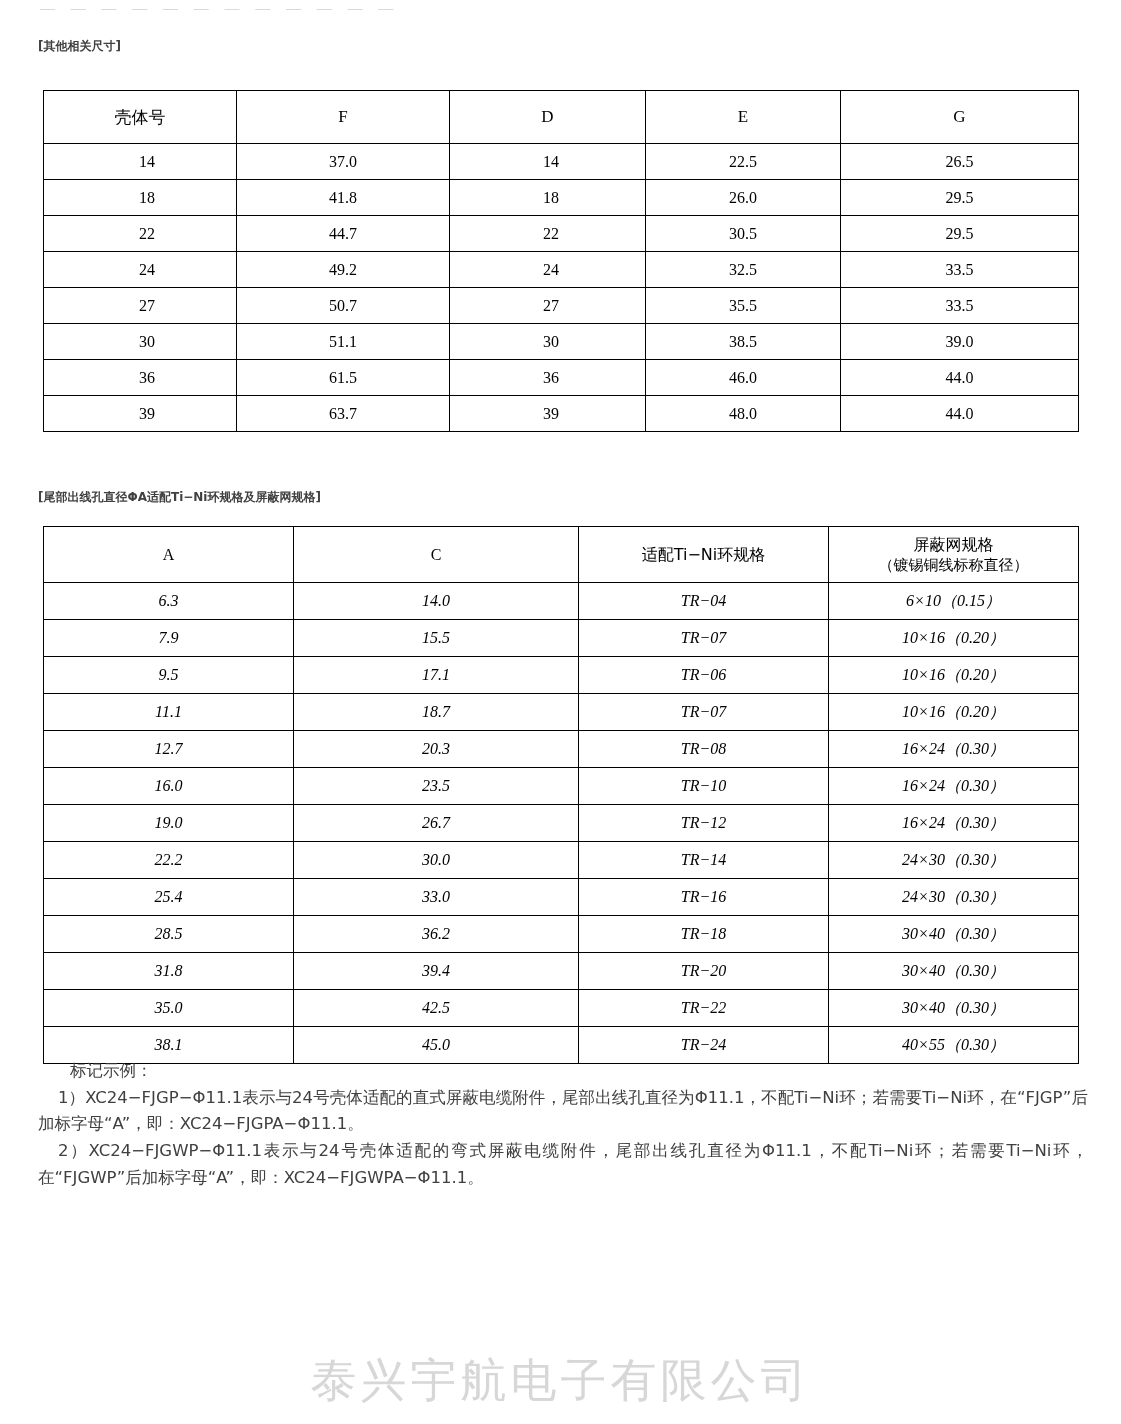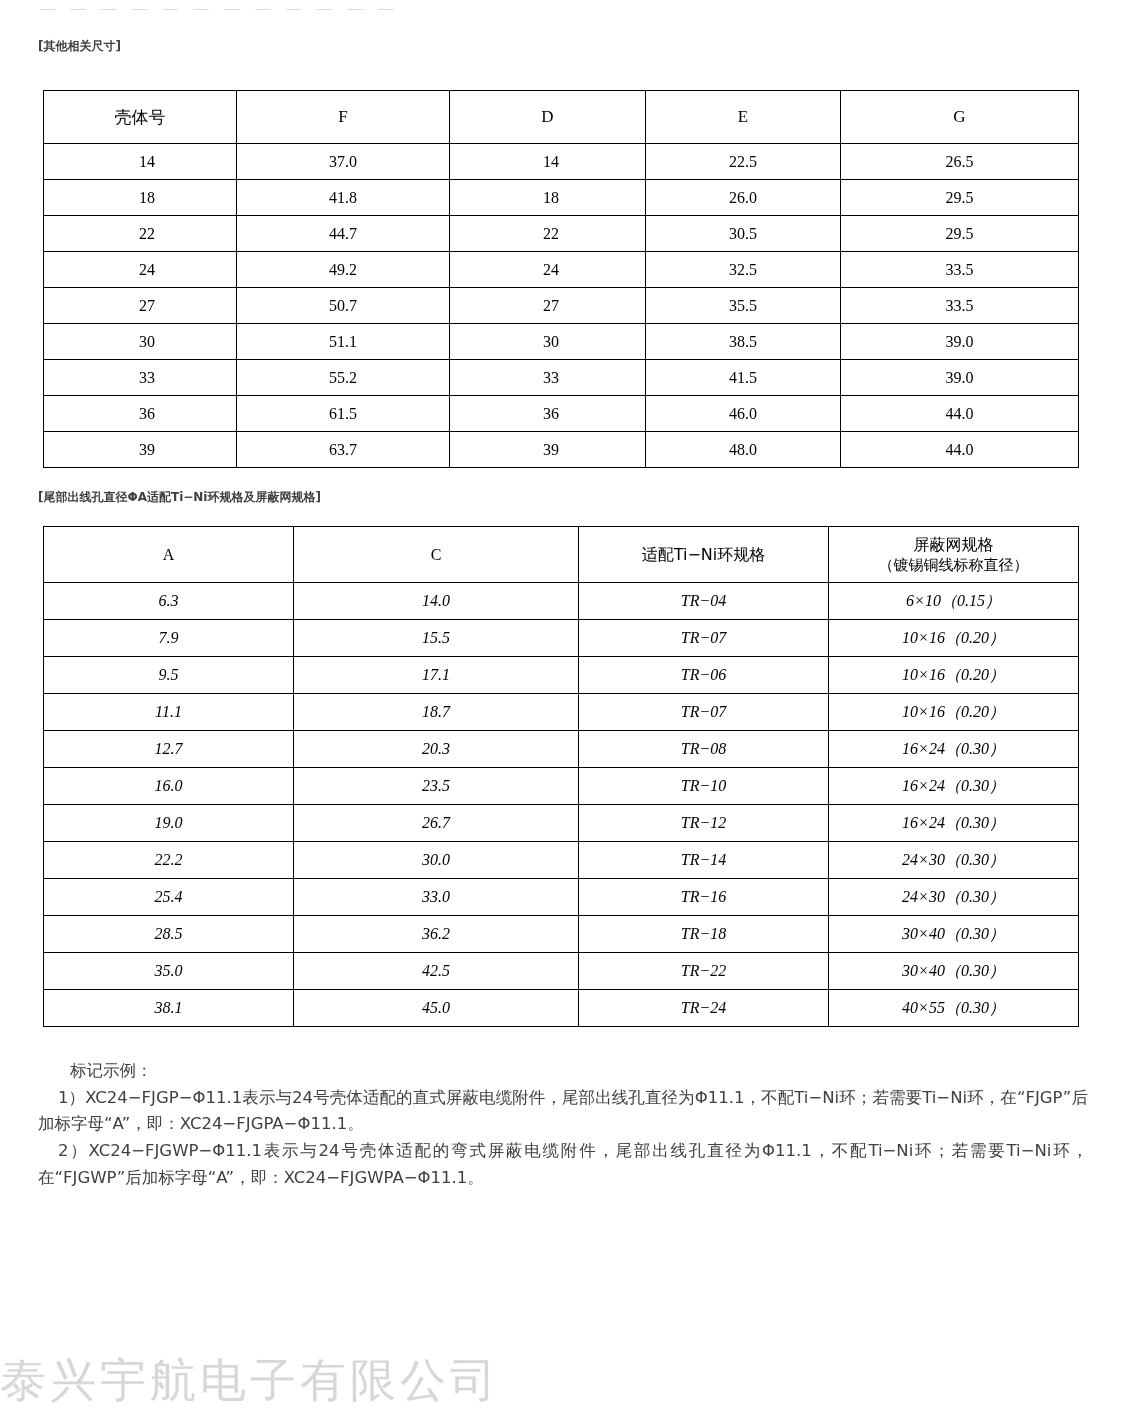--- a/index.html
+++ b/index.html
@@ -132,21 +132,21 @@
     letter-spacing: 12px;
     z-index: 0;
     pointer-events: none;
     white-space: nowrap;
   }
   .wm-bottom {
     position: absolute;
     left: 0;
     right: 0;
     bottom: 12px;
-    text-align: left;
+    text-align: center;
     font-family: "DejaVu Sans", "Liberation Sans", sans-serif;
     font-size: 46px;
     color: #d7d7d7;
     letter-spacing: 4px;
     white-space: nowrap;
   }
   table.doc { z-index: 2; }
   .section-title, .notes { z-index: 3; }
 </style>
 </head>
@@ -212,27 +212,20 @@
         <td>33.5</td>
       </tr>
       <tr>
         <td class="lefty">30</td>
         <td>51.1</td>
         <td class="lefty2">30</td>
         <td>38.5</td>
         <td>39.0</td>
       </tr>
       <tr>
-        <td class="lefty">33</td>
-        <td>55.2</td>
-        <td class="lefty2">33</td>
-        <td>41.5</td>
-        <td>39.0</td>
-      </tr>
-      <tr>
         <td class="lefty">36</td>
         <td>61.5</td>
         <td class="lefty2">36</td>
         <td>46.0</td>
         <td>44.0</td>
       </tr>
       <tr>
         <td class="lefty">39</td>
         <td>63.7</td>
         <td class="lefty2">39</td>
@@ -318,20 +311,26 @@
         <td>TR−16</td>
         <td>24×30（0.30）</td>
       </tr>
       <tr>
         <td>28.5</td>
         <td>36.2</td>
         <td>TR−18</td>
         <td>30×40（0.30）</td>
       </tr>
       <tr>
+        <td>31.8</td>
+        <td>39.4</td>
+        <td>TR−20</td>
+        <td>30×40（0.30）</td>
+      </tr>
+      <tr>
         <td>35.0</td>
         <td>42.5</td>
         <td>TR−22</td>
         <td>30×40（0.30）</td>
       </tr>
       <tr>
         <td>38.1</td>
         <td>45.0</td>
         <td>TR−24</td>
         <td>40×55（0.30）</td>

